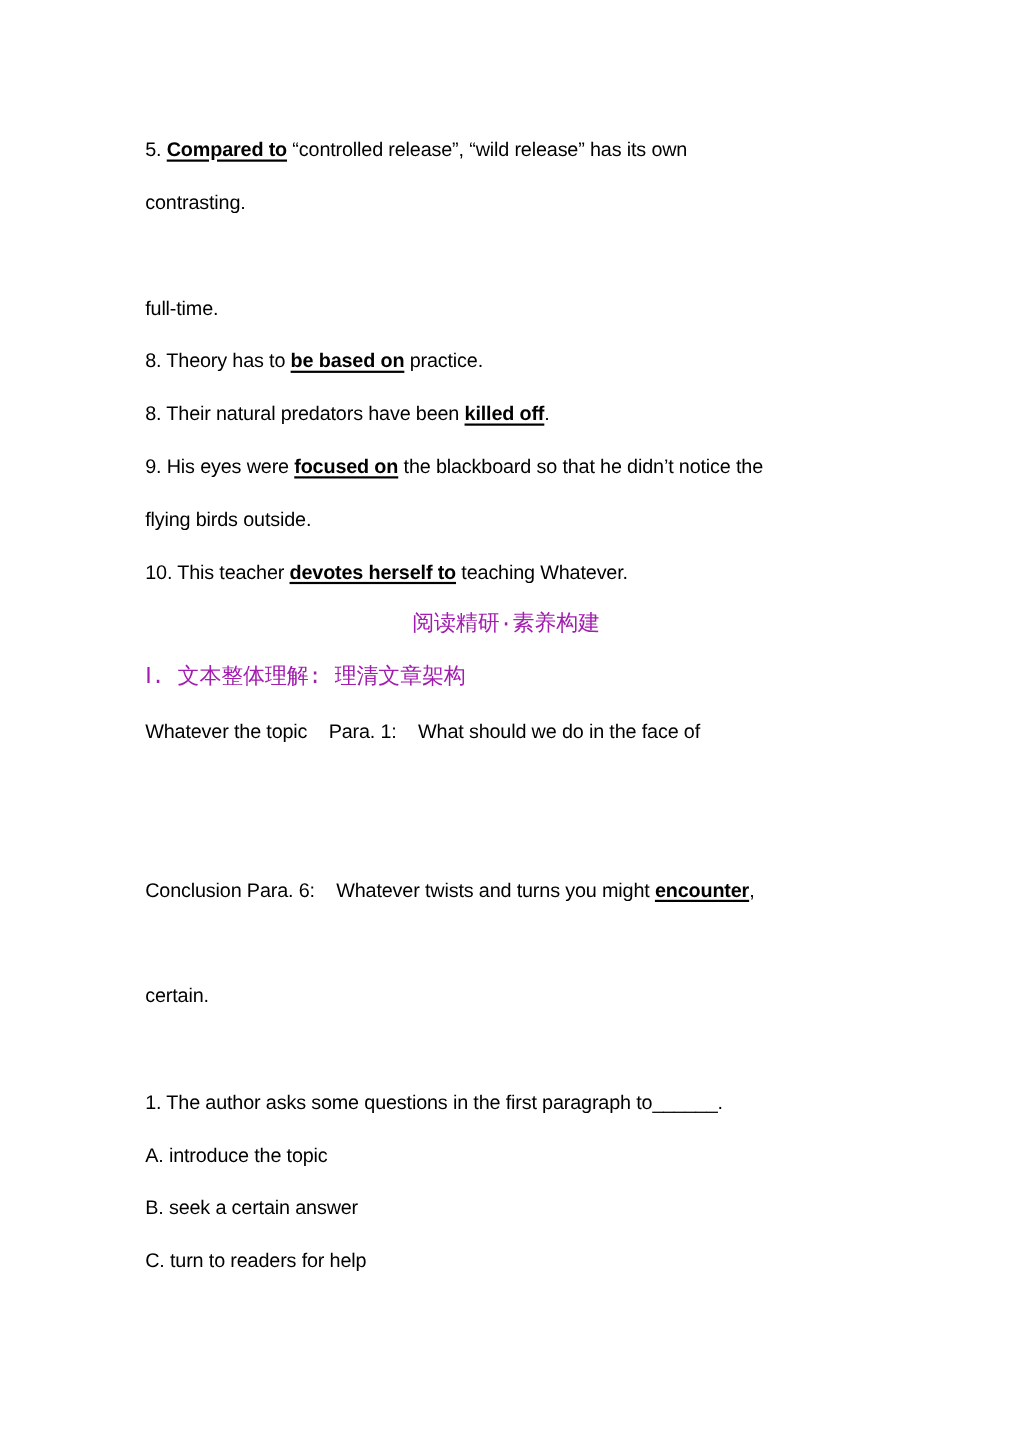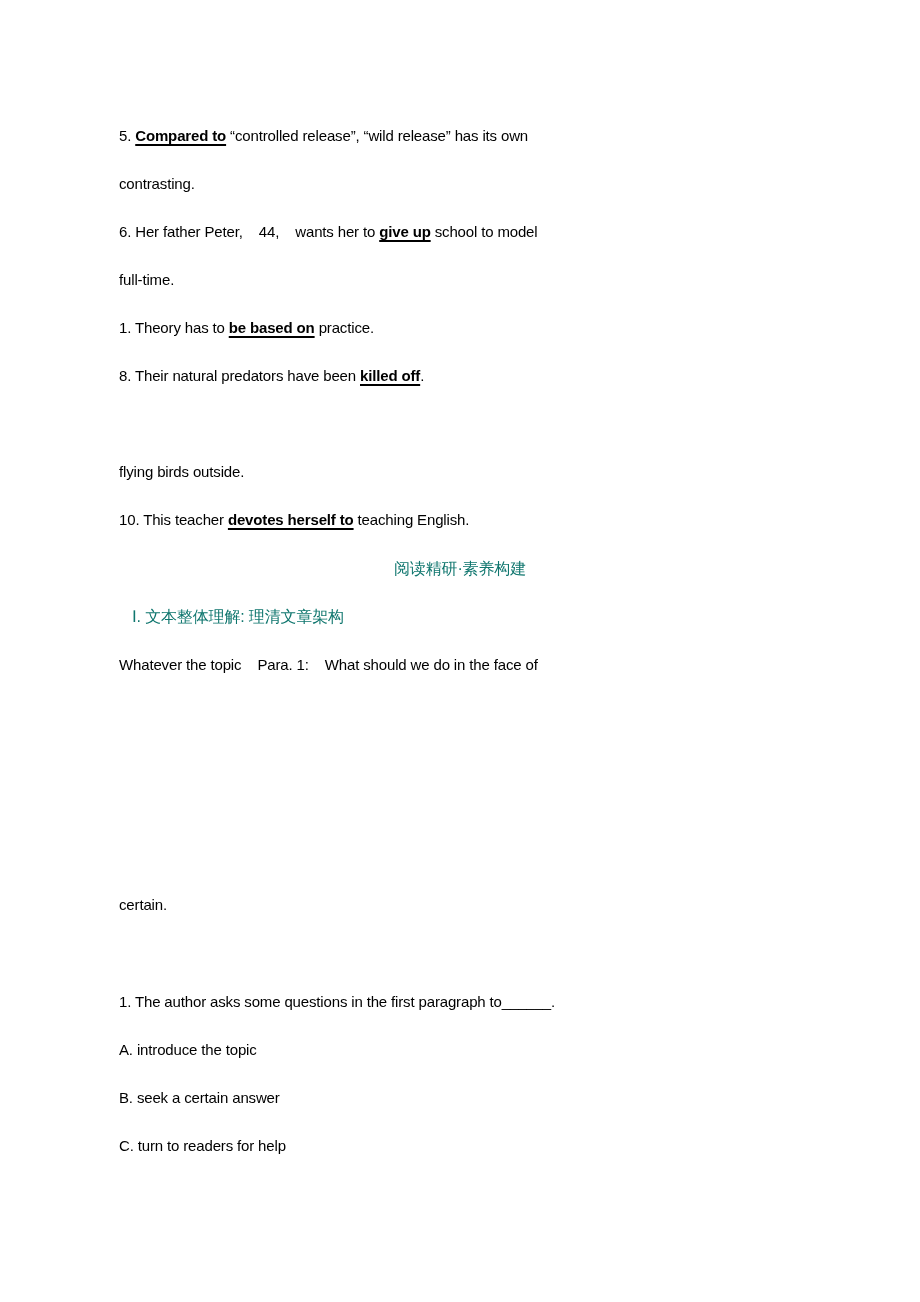--- a/index.html
+++ b/index.html
@@ -3,53 +3,54 @@
   <meta charset="utf-8">
   <style>
     html, body { margin: 0; padding: 0; background: #ffffff; }
     body {
       width: 920px; height: 1302px; position: relative; overflow: hidden;
       color: #000000;
       font-family: "Liberation Sans", "DejaVu Sans", sans-serif;
     }
     .page { position: absolute; left: 0; top: 0; width: 920px; height: 1302px; }
     .line {
-      position: absolute; left: 119px; white-space: pre;
-      font-size: 15px; line-height: 26px; letter-spacing: -0.15px;
+      position: absolute; left: 132px; white-space: pre;
+      font-size: 18px; line-height: 26px; letter-spacing: -0.15px;
     }
     .line b { font-weight: bold; text-decoration: underline; text-underline-offset: 3px; text-decoration-thickness: 1.5px; }
     .cn {
-      font-family: Liberation Sans, sans-serif;
-      font-size: 16px; color: #0f766e;
+      font-family: Liberation Mono, monospace;
+      font-size: 20px; color: #a21caf;
     }
     .center { left: 0; width: 920px; text-align: center; }
   </style>
 </head>
 <body>
 
 <div class="page">
 
   <div class="line" style="top:123px"><span>5. </span><b>Compared to</b><span> “controlled release”, “wild release” has its own</span></div>
   <div class="line" style="top:171px">contrasting.</div>
 
-  <div class="line" style="top:219px"><span>6. Her father Peter,    44,    wants her to </span><b>give up</b><span> school to model</span></div>
   <div class="line" style="top:267px">full-time.</div>
 
-  <div class="line" style="top:315px"><span>1. Theory has to </span><b>be based on</b><span> practice.</span></div>
+  <div class="line" style="top:315px"><span>8. Theory has to </span><b>be based on</b><span> practice.</span></div>
 
   <div class="line" style="top:363px"><span>8. Their natural predators have been </span><b>killed off</b><span>.</span></div>
 
+  <div class="line" style="top:411px"><span>9. His eyes were </span><b>focused on</b><span> the blackboard so that he didn’t notice the</span></div>
   <div class="line" style="top:459px">flying birds outside.</div>
 
-  <div class="line" style="top:507px"><span>10. This teacher </span><b>devotes herself to</b><span> teaching English.</span></div>
+  <div class="line" style="top:507px"><span>10. This teacher </span><b>devotes herself to</b><span> teaching Whatever.</span></div>
 
   <div class="line cn center" style="top:556px">阅读精研·素养构建</div>
 
   <div class="line cn" style="top:604px; left:132px">Ⅰ. 文本整体理解: 理清文章架构</div>
   <div class="line" style="top:652px">Whatever the topic    Para. 1:    What should we do in the face of</div>
+  <div class="line" style="top:796px"><span>Conclusion Para. 6:    Whatever twists and turns you might </span><b>encounter</b><span>,</span></div>
   <div class="line" style="top:892px">certain.</div>
 
   <div class="line" style="top:989px">1. The author asks some questions in the first paragraph to______.</div>
   <div class="line" style="top:1037px">A. introduce the topic</div>
   <div class="line" style="top:1085px">B. seek a certain answer</div>
   <div class="line" style="top:1133px">C. turn to readers for help</div>
 
 </div>
 
 </body></html>

